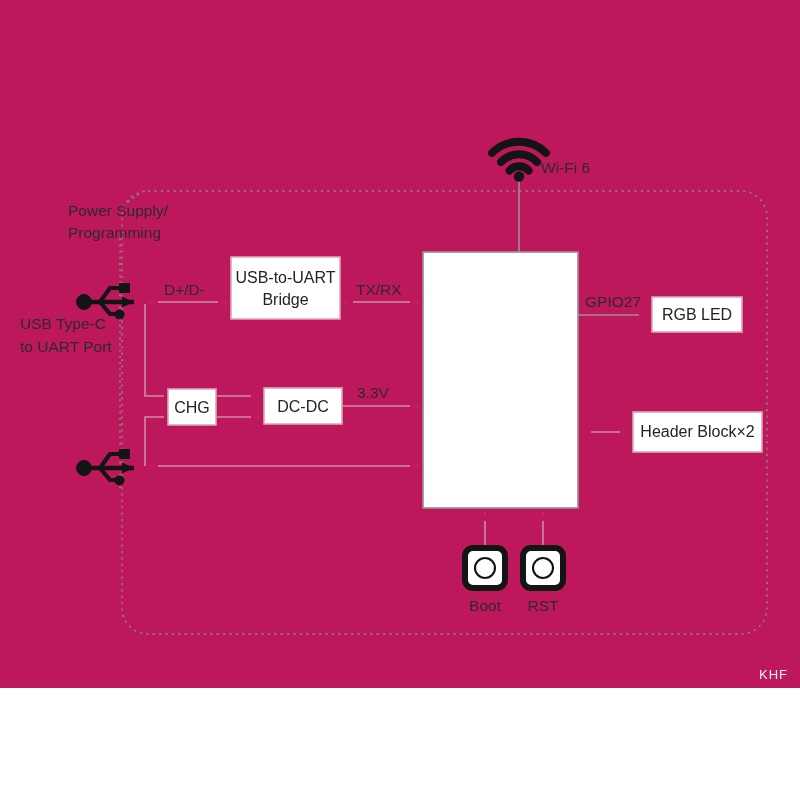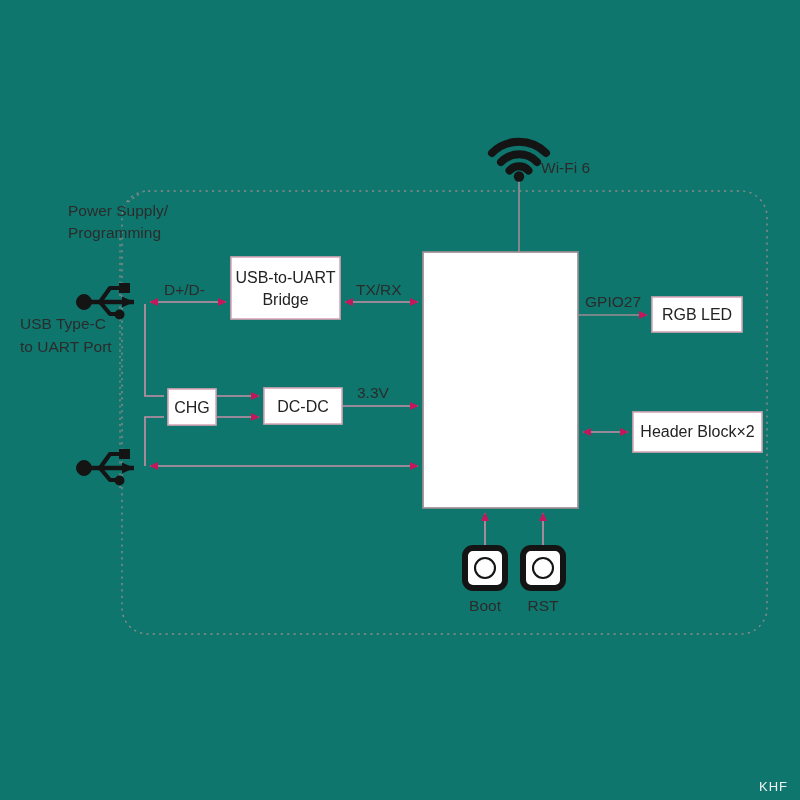--- a/index.html
+++ b/index.html
@@ -10,22 +10,22 @@
   }
   body {
     width: 800px;
     height: 800px;
     font-family: "Liberation Sans", sans-serif;
     overflow: hidden;
   }
   #stage {
     position: relative;
     width: 800px;
-    height: 800px;
-    background: #0f766e;
+    height: 688px;
+    background: #be185d;
   }
   #diagram-svg {
     position: absolute;
     left: 0;
     top: 0;
     width: 800px;
     height: 800px;
   }
   .sig-label {
     font-family: "Liberation Sans", sans-serif;

